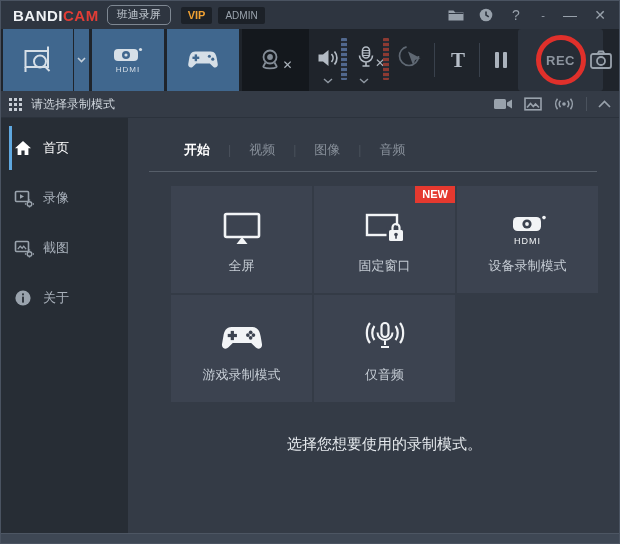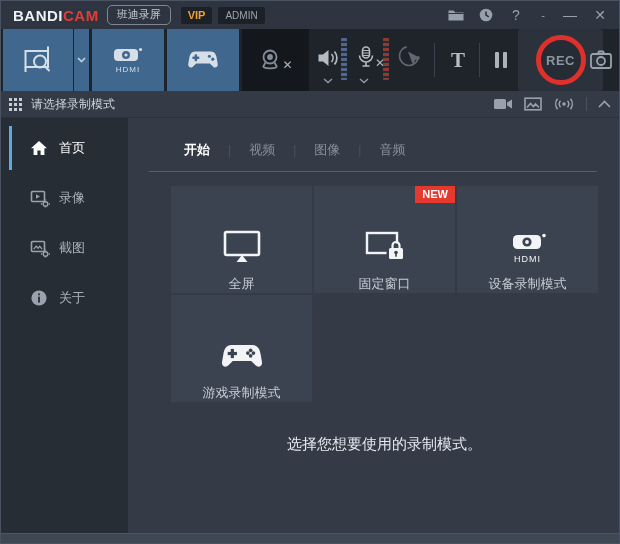--- a/index.html
+++ b/index.html
@@ -46,35 +46,35 @@
 
   
   .subheader { height:27px; background:#343b46; border-bottom:1px solid #2b323c; display:flex; align-items:center; padding:0 8px; flex:0 0 auto; }
   .sub-title { color:#ced4db; font-size:12px; margin-left:9px; }
   .sub-icons { margin-left:auto; display:flex; align-items:center; gap:11px; color:#99a2ac; }
   .vsep { width:1px; height:14px; background:#4a525d; }
 
   
   .main { flex:1; display:flex; min-height:0; }
   .sidebar { width:127px; background:#272d35; --sb-bg:#272d35; flex:0 0 auto; padding-top:5px; }
-  .side-item { height:50px; display:flex; align-items:center; position:relative; padding-left:29px; color:#a9b1bb; font-size:13px; cursor:default; }
+  .side-item { height:50px; display:flex; align-items:center; position:relative; padding-left:13px; color:#a9b1bb; font-size:13px; cursor:default; }
   .side-item .s-icon { width:20px; margin-right:9px; color:#9aa3ad; display:flex; }
   .side-item.active { color:#ffffff; }
   .side-item.active .s-icon { color:#ffffff; }
   .side-item.active::before { content:""; position:absolute; left:8px; top:3px; width:3px; height:44px; background:#5FA8E0; }
 
   .content { flex:1; background:#343b46; padding:0 0 0 21px; position:relative; }
   .tabs { display:flex; align-items:center; margin:23px 0 0 35px; gap:18px; }
   .tab { font-size:13px; color:#868e98; cursor:default; }
   .tab.active { color:#ffffff; font-weight:bold; }
   .tab-sep { color:#4a525c; font-size:12px; }
   .tab-line { width:448px; height:1px; background:#565e69; margin-top:12px; }
 
   .cards { margin:14px 0 0 22px; width:427px; display:grid; grid-template-columns:repeat(3,141px); grid-auto-rows:107px; gap:2px; }
-  .card { background:#3c4350; --icon-bg:#3c4350; position:relative; display:flex; flex-direction:column; align-items:center; cursor:default;justify-content:flex-end; }
+  .card { background:#3c4350; --icon-bg:#3c4350; position:relative; display:flex; flex-direction:column; align-items:center; cursor:default; }
   .card .c-icon { height:62px; display:flex; align-items:flex-end; justify-content:center; color:#f2f4f6; padding-bottom:2px; }
   .card .c-label { margin-top:9px; font-size:13px; color:#c6cdd5; }
   .new-badge { position:absolute; top:0; right:0; background:#E5392F; color:#fff; font-size:11px; font-weight:bold; padding:2px 7px 3px; }
   .hdmi-word { font-size:9px; font-weight:normal; letter-spacing:1px; margin-top:2px; color:currentColor; }
   .hdmi-word.small { font-size:8px; margin-top:1px; }
   .hint { width:427px; margin:33px 0 0 22px; text-align:center; color:#e6eaee; font-size:15px; }
 
   .bottom-strip { height:10px; background:#3e4754; border-top:1px solid #4d5663; flex:0 0 auto; }
 
   svg { display:block; }
@@ -371,20 +371,30 @@
                 <rect x="7.6" y="10" width="8" height="2.8" fill="var(--icon-bg)"></rect>
                 <rect x="10.2" y="7.4" width="2.8" height="8" fill="var(--icon-bg)"></rect>
                 <circle cx="27.5" cy="8.6" r="1.6" fill="var(--icon-bg)"></circle>
                 <circle cx="27.5" cy="13.4" r="1.6" fill="var(--icon-bg)"></circle>
                 <circle cx="25.1" cy="11" r="1.6" fill="var(--icon-bg)"></circle>
                 <circle cx="29.9" cy="11" r="1.6" fill="var(--icon-bg)"></circle>
               </svg>
           </span>
           <span class="c-label">游戏录制模式</span>
         </div>
+        <div class="card">
+          <span class="c-icon">
+            <svg width="46" height="36" viewBox="0 0 46 36" fill="none" stroke="currentColor" stroke-width="2.2">
+              <rect x="19.5" y="4" width="7" height="14" rx="3.5"></rect>
+              <path d="M15.5 13.5 a7.5 7.5 0 0 0 15 0 M23 21 v5 M19 28 h8" stroke-width="2"></path>
+              <path d="M12.5 7 C9.5 10.5 9.5 17.5 12.5 21 M8 4 C3.8 9 3.8 19 8 24 M33.5 7 C36.5 10.5 36.5 17.5 33.5 21 M38 4 C42.2 9 42.2 19 38 24" stroke-width="2.2"></path>
+            </svg>
+          </span>
+          <span class="c-label">仅音频</span>
+        </div>
       </div>
 
       <div class="hint">选择您想要使用的录制模式。</div>
     </div>
   </div>
 
   <div class="bottom-strip"></div>
 </div>
 
 </body></html>

